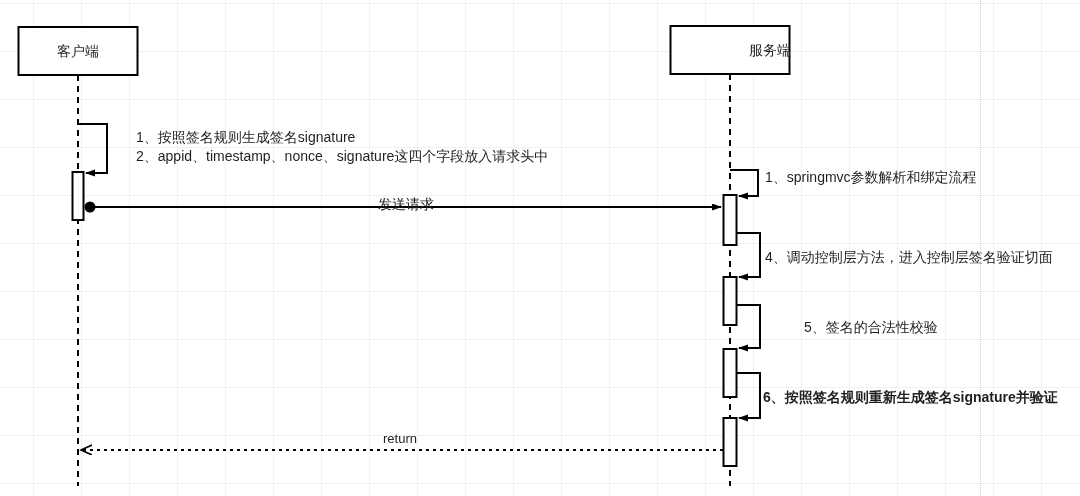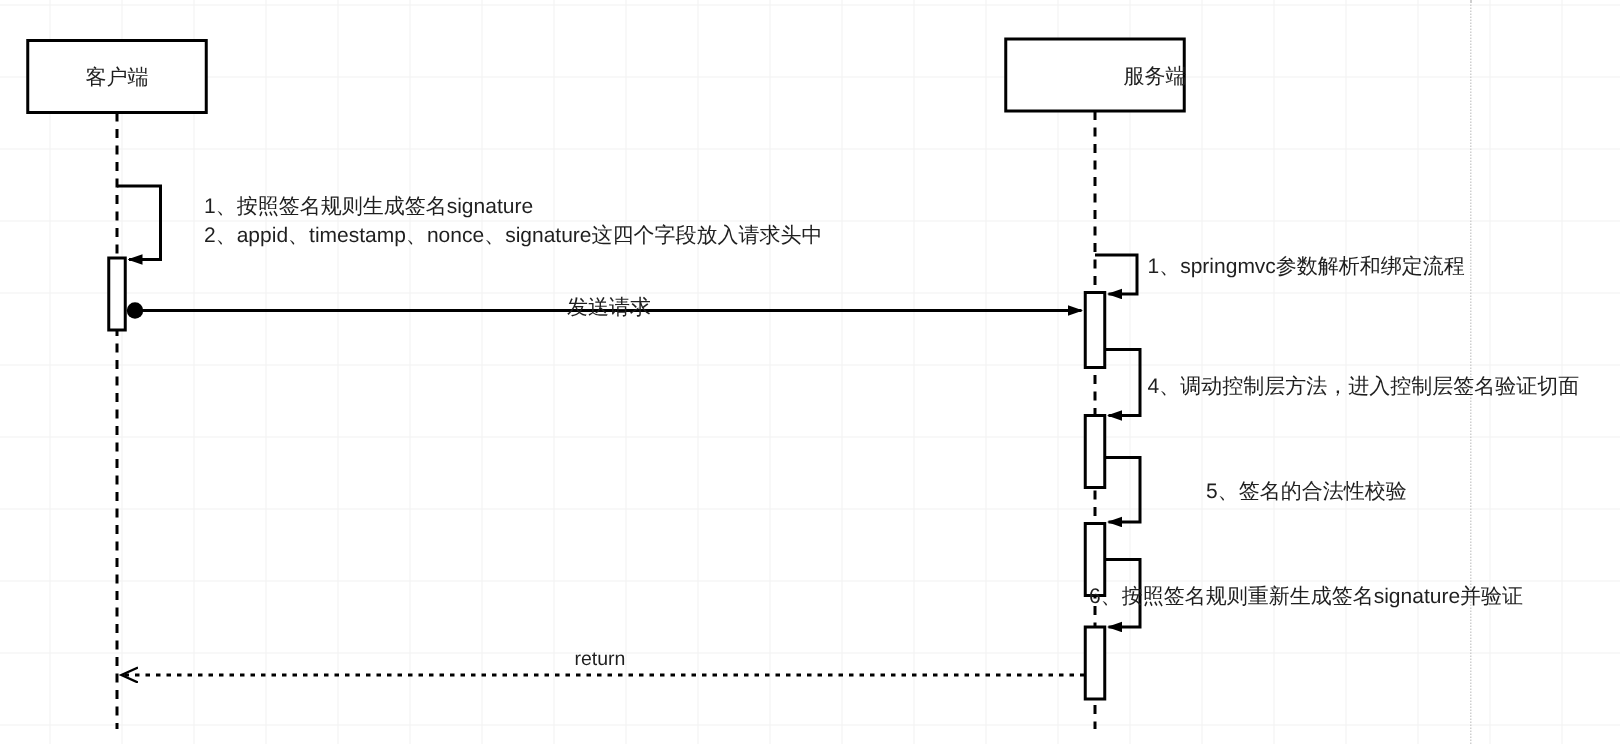--- a/index.html
+++ b/index.html
@@ -82,17 +82,17 @@
   <div class="lbl msg-block" style="left:110px;top:128px;">
     <div>1、按照签名规则生成签名signature</div>
     <div>2、appid、timestamp、nonce、signature这四个字段放入请求头中</div>
   </div>
 
   <div class="lbl center" style="left:306px;top:196px;width:200px;">发送请求</div>
 
   <div class="lbl" style="left:765px;top:169px;">1、springmvc参数解析和绑定流程</div>
   <div class="lbl" style="left:765px;top:249px;">4、调动控制层方法，进入控制层签名验证切面</div>
   <div class="lbl" style="left:765px;top:319px;margin-left:39px;">5、签名的合法性校验</div>
-  <div class="lbl" style="left:726px;top:389px;">6、按照签名规则重新生成签名signature并验证</div>
+  <div class="lbl" style="left:763px;top:389px;font-weight:bold;">6、按照签名规则重新生成签名signature并验证</div>
 
   <div class="lbl center small" style="left:330px;top:431px;width:140px;">return</div>
 
 </div>
 
 </body></html>

